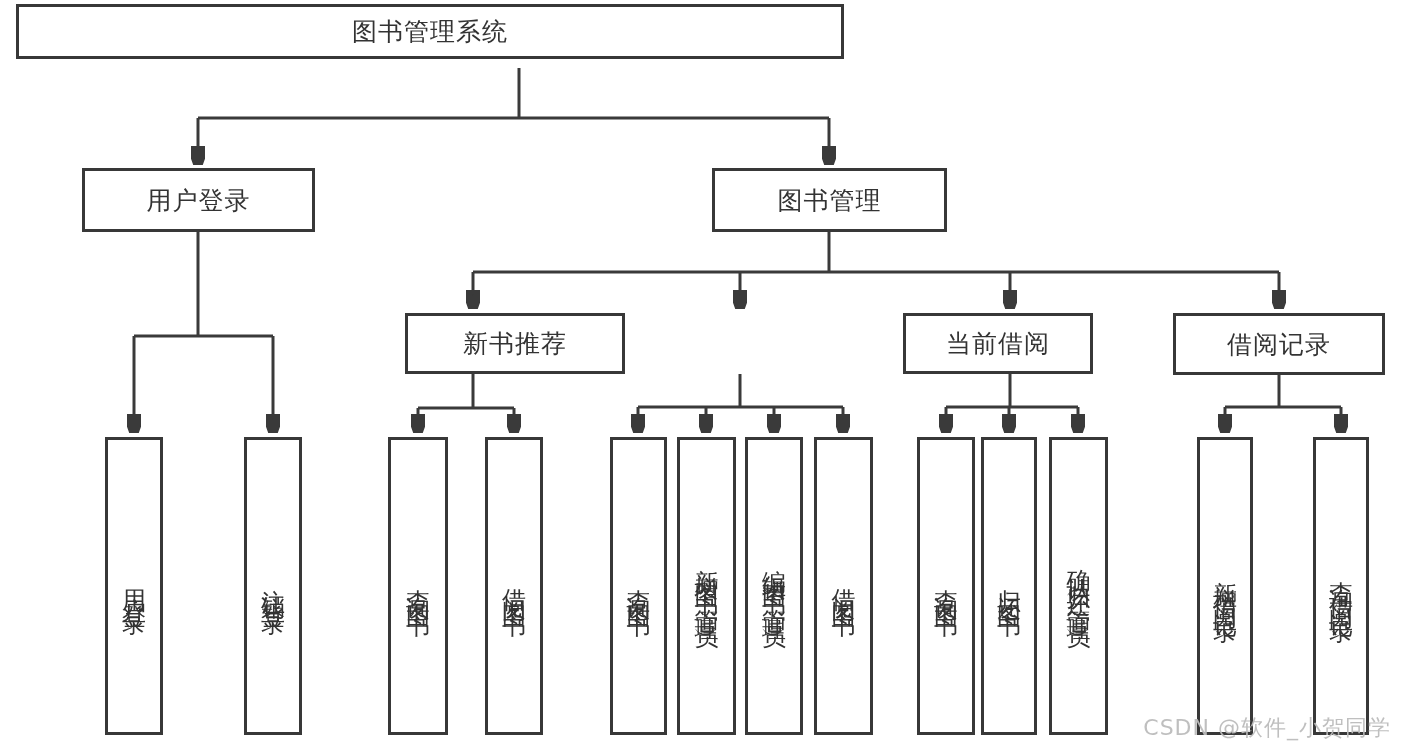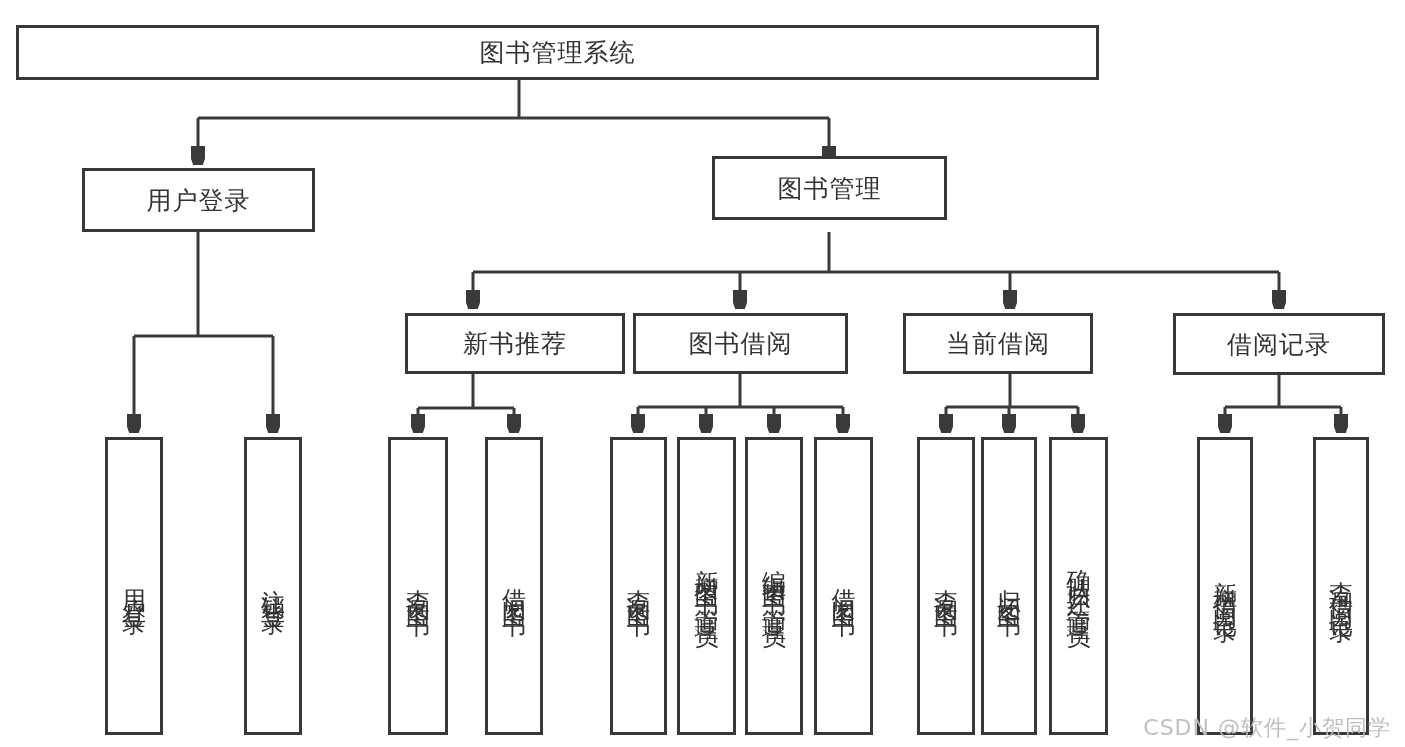--- a/index.html
+++ b/index.html
@@ -81,27 +81,26 @@
     <path d="M1010 374 V407 M946 407 H1078"></path>
     <line x1="946" y1="407" x2="946" y2="430" marker-end="url(#ah)"></line>
     <line x1="1009" y1="407" x2="1009" y2="430" marker-end="url(#ah)"></line>
     <line x1="1078" y1="407" x2="1078" y2="430" marker-end="url(#ah)"></line>
 
     <path d="M1279 374 V407 M1225 407 H1341"></path>
     <line x1="1225" y1="407" x2="1225" y2="430" marker-end="url(#ah)"></line>
     <line x1="1341" y1="407" x2="1341" y2="430" marker-end="url(#ah)"></line>
   </svg>
 
-  <div class="node hnode" style="left:16px;top:25px;width:1083px;height:55px;">图书管理系统</div>
+  <div class="node hnode" style="left:16px;top:4px;width:828px;height:55px;">图书管理系统</div>
 
   <div class="node hnode" style="left:82px;top:168px;width:233px;height:64px;">用户登录</div>
-  <div class="node hnode" style="left:712px;top:156px;width:235px;height:64px;">图书管理</div>
+  <div class="node hnode" style="left:712px;top:168px;width:235px;height:64px;">图书管理</div>
 
   <div class="node hnode" style="left:363px;top:313px;width:220px;height:61px;margin-left:42px;">新书推荐</div>
-  <div class="node hnode" style="left:633px;top:313px;width:215px;height:61px;">图书借阅</div>
   <div class="node hnode" style="left:903px;top:313px;width:190px;height:61px;">当前借阅</div>
   <div class="node hnode" style="left:1173px;top:313px;width:212px;height:62px;">借阅记录</div>
 
   <div class="node vnode" style="left:105px;top:437px;width:58px;height:298px;">
     <span class="vtext">用户登录</span>
   </div>
   <div class="node vnode" style="left:244px;top:437px;width:58px;height:298px;">
     <span class="vtext">注销登录</span>
   </div>
 

